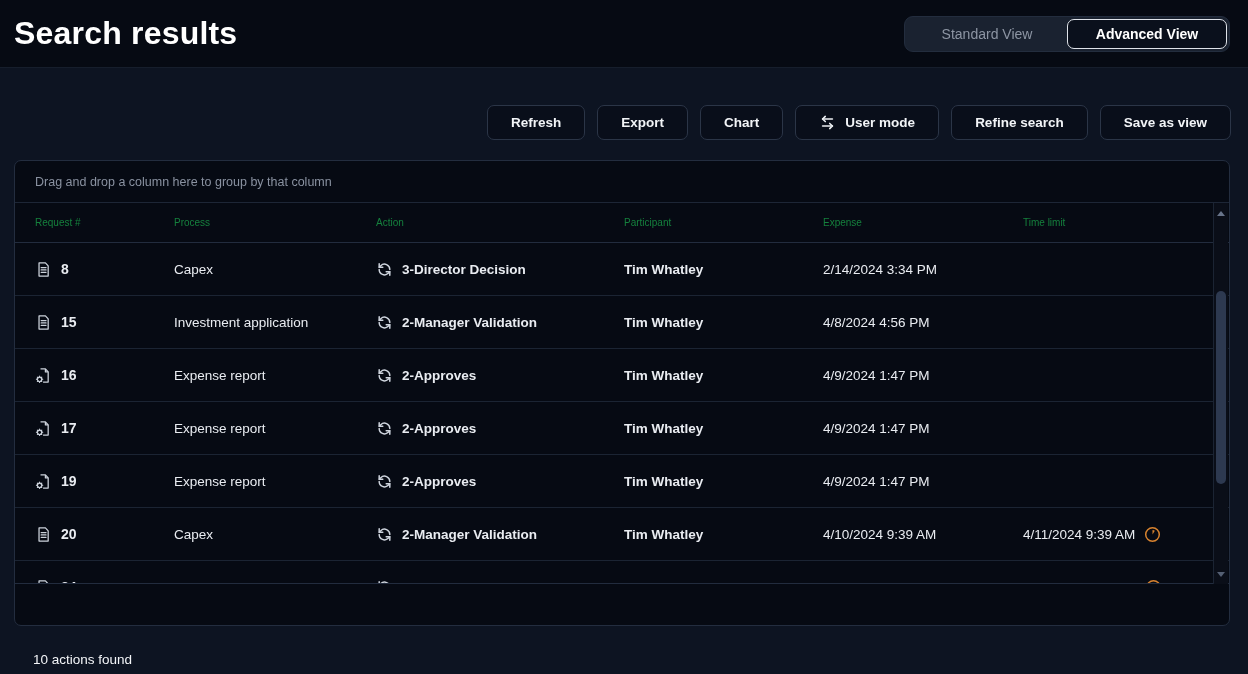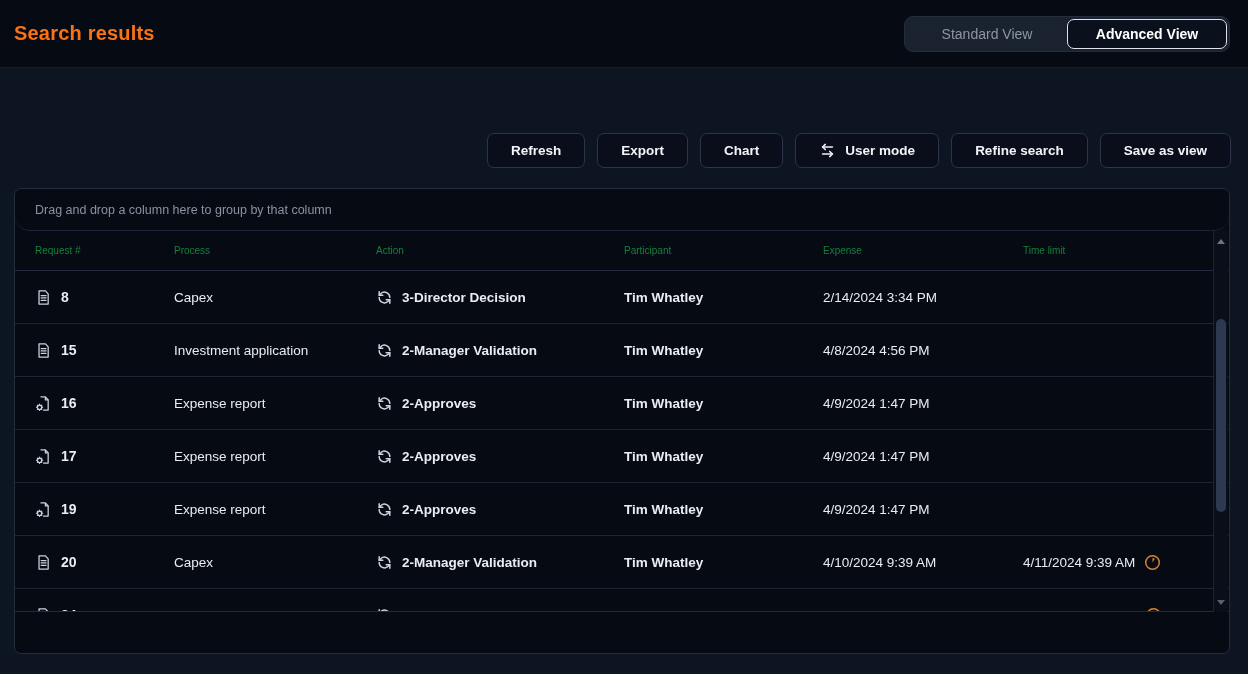--- a/index.html
+++ b/index.html
@@ -7,57 +7,56 @@
   body {
     background:#0d1422;
     font-family:"Liberation Sans","DejaVu Sans",sans-serif;
     color:#e9ecf1;
   }
   
   .topbar {
     height:68px; background:#060a13; border-bottom:1px solid #161e2c;
     display:flex; align-items:center; padding:0 18px 0 14px;
   }
-  .page-title { font-size:20px; font-weight:700; color:#f97316; letter-spacing:.2px; }
+  .page-title { font-size:32px; font-weight:700; color:#ffffff; letter-spacing:.2px; }
   .view-toggle {
     margin-left:auto; background:#1a2230; border:1px solid #232d3e;
     border-radius:9px; padding:2px; display:flex; height:36px;
   }
   .view-toggle .seg {
     width:160px; display:flex; align-items:center; justify-content:center;
     font-size:14px; border-radius:7px; cursor:pointer; background:transparent; border:none;
     font-family:inherit;
   }
   .seg.inactive { color:#8d95a3; }
   .seg.active {
     background:#0a101c; border:1px solid #dfe3e9; color:#ffffff; font-weight:600;
   }
   
   .toolbar {
     display:flex; justify-content:flex-end; gap:12px;
     padding:37px 17px 0 0;
-    margin-top:28px;
   }
   .tb-btn {
     height:35px; padding:0 23px; background:#090e1a;
     border:1px solid #2b3547; border-radius:7px;
     color:#f2f4f7; font-weight:700; font-size:13.5px;
     display:flex; align-items:center; gap:9px; cursor:pointer;
     font-family:inherit; white-space:nowrap;
   }
   .tb-btn svg { flex:0 0 auto; }
   
   .panel {
     margin:20px 18px 0 14px; height:466px;
     background:#060a13; border:1px solid #232d3f; border-radius:7px;
     position:relative; overflow:hidden;
   }
   .group-bar {
     height:42px; display:flex; align-items:center; padding-left:20px;
-    color:#8a92a1; font-size:12.5px; border-bottom:1px solid #1d2636;border-radius:15px;
+    color:#8a92a1; font-size:12.5px; border-bottom:1px solid #1d2636;
   }
   .grid {
     display:grid;
     grid-template-columns:139px 202px 248px 199px 200px 1fr;
     align-items:center; padding-left:20px;
   }
   .grid-header {
     height:40px; color:#15803d; font-size:10px;
     border-bottom:1px solid #222c3e; padding-right:16px;
   }

